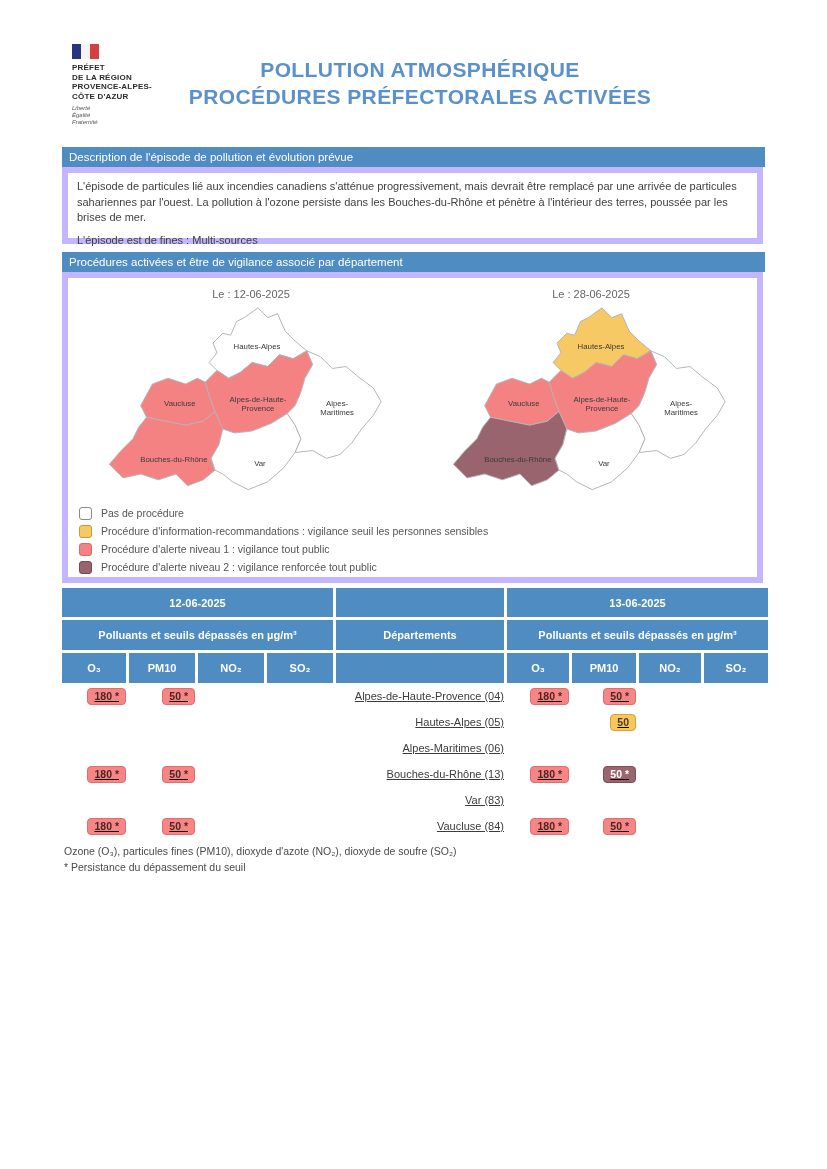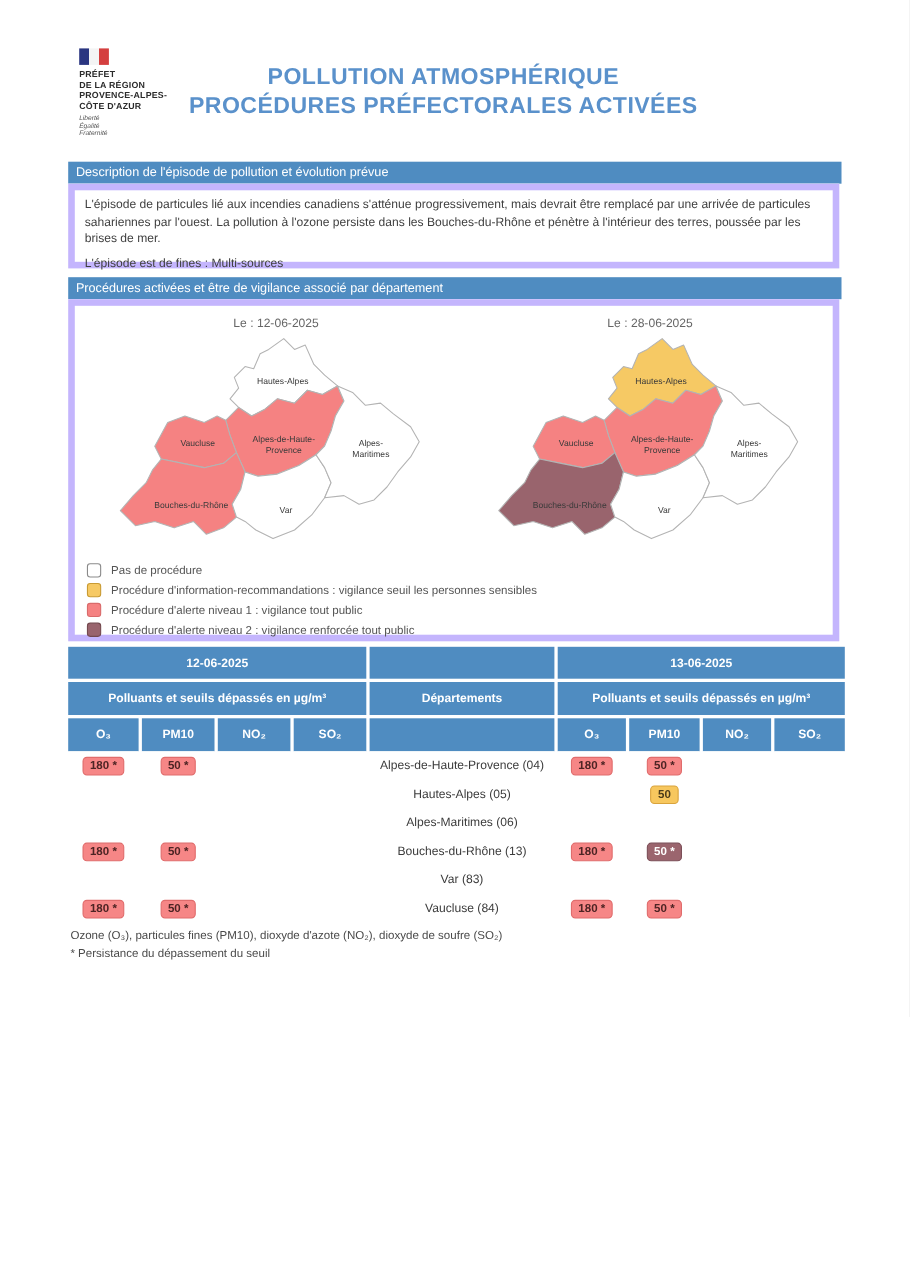--- a/index.html
+++ b/index.html
@@ -7,57 +7,57 @@
         font-family:"Liberation Sans", sans-serif;overflow:hidden;}
   
   .logo{position:absolute;left:72px;top:44px;width:120px;}
   .flag{width:27px;height:15px;display:flex;margin-bottom:4px;}
   .flag div{flex:1;}
   .flag .b{background:#2a3580;}
   .flag .w{background:#f4f4f4;}
   .flag .r{background:#d43f3f;}
   .logo-lines{font-size:8px;font-weight:bold;color:#2b2b2b;line-height:9.5px;letter-spacing:.2px;}
   .motto{margin-top:4px;font-size:6px;font-style:italic;color:#555;line-height:7px;}
-  .title{position:absolute;left:78px;top:56px;width:650px;text-align:center;
+  .title{position:absolute;left:95px;top:56px;width:650px;text-align:center;
          font-size:21px;font-weight:bold;color:#5a91cb;line-height:27px;letter-spacing:.4px;}
   
   .bar{position:absolute;left:62px;width:696px;height:20px;background:#4f8cc1;color:#fff;
        font-size:11.5px;line-height:20px;padding-left:7px;}
   .bar1{top:147px;}
   .bar2{top:252px;}
   .box{position:absolute;left:62px;width:701px;background:#fff;border:6px solid #c4b5fd;box-sizing:border-box;}
   .descbox{top:167px;height:77px;padding:6px 9px;}
   .descbox p{margin:0;font-size:11px;color:#3f3f3f;line-height:1.42;}
   .type-line{margin-top:7px !important;}
   .procbox{top:272px;height:311px;}
   .map-title{position:absolute;top:10px;width:200px;text-align:center;font-size:11px;color:#666;}
   .map-title.m1{left:83px;}
   .map-title.m2{left:423px;}
   .mapsvg{position:absolute;top:24px;width:330px;height:215px;}
   .mapsvg.m1{left:24px;}
   .mapsvg.m2{left:368px;}
   .mapsvg path{stroke:#b3b3b3;stroke-width:1;stroke-linejoin:round;}
   .maplabel{font-size:8px;fill:#3a3a3a;font-family:"Liberation Sans",sans-serif;}
   .legend{position:absolute;left:11px;top:229px;}
-  .legend-item{display:flex;align-items:flex-end;height:18px;}
+  .legend-item{display:flex;align-items:flex-start;height:18px;}
   .sw{width:13px;height:13px;border-radius:3px;margin-right:9px;flex:none;box-sizing:border-box;}
   .sw-none{background:#ffffff;border:1.5px solid #8a8a8a;}
   .sw-info{background:#f6c964;border:1.5px solid #c99b33;}
   .sw-alert1{background:#f58282;border:1.5px solid #d96b6b;}
   .sw-alert2{background:#99646d;border:1.5px solid #74494f;}
   .legend-item span.lbl{font-size:10.5px;color:#555;}
   
   .tbl-head,.tbl-body{position:absolute;left:62px;display:grid;
      grid-template-columns:64px 66px 66px 66px 168px 62px 64px 62px 64px;column-gap:3px;}
   .tbl-head{top:588px;grid-template-rows:29px 30px 30px;row-gap:3px;}
   .tbl-body{top:683px;grid-auto-rows:26px;}
   .hcell{background:#4f8cc1;color:#fff;font-weight:bold;font-size:11px;
          display:flex;align-items:center;justify-content:center;text-align:center;}
   .span4{grid-column:span 4;text-align:right;}
-  .bcell{display:flex;align-items:center;justify-content:center;background:#fff;}
+  .bcell{display:flex;align-items:center;justify-content:flex-end;background:#fff;text-decoration:underline;}
   .dept{font-size:11px;color:#3c3c3c;}
   .chip{font-weight:bold;font-size:10.5px;padding:1.5px 6px;border-radius:4px;line-height:12px;white-space:nowrap;}
   .chip:empty{display:none;}
   .chip[data-level="alert1"]{background:#f68686;border:1px solid #e06c6c;color:#4d2424;}
   .chip[data-level="info"]{background:#f7c75e;border:1px solid #d9a33c;color:#4d3d1a;}
   .chip[data-level="alert2"]{background:#9b656e;border:1px solid #7c4f58;color:#fff;}
   
   .fnote{position:absolute;left:64px;font-size:10.5px;color:#4a4a4a;}
   .fn1{top:845px;}
   .fn2{top:861px;}

